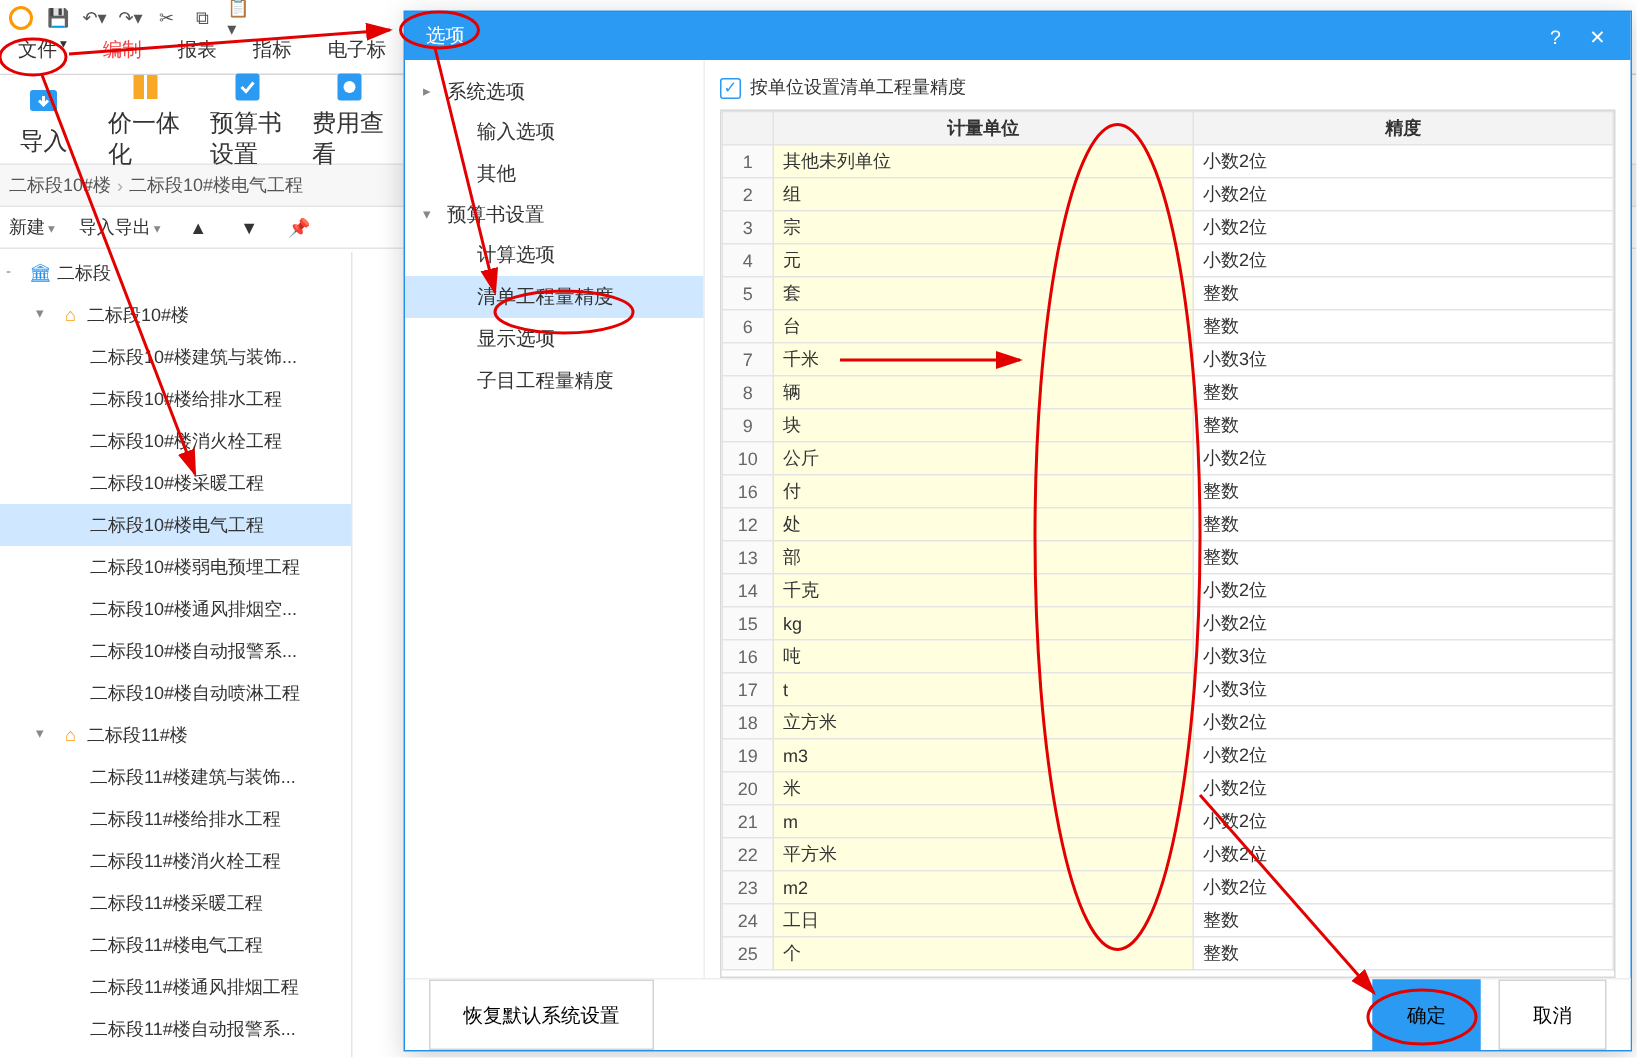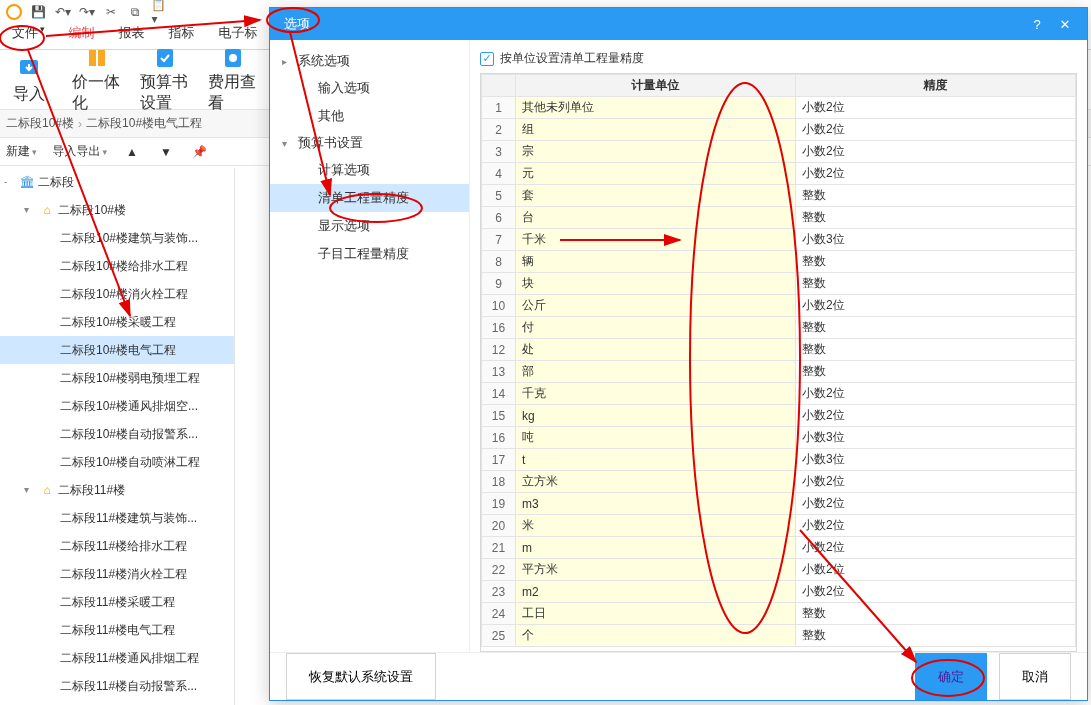--- a/index.html
+++ b/index.html
@@ -63,21 +63,21 @@
 table{border-collapse:collapse;width:100%;table-layout:fixed}
 th,td{border:1px solid #e4e4e4;padding:2px 6px;font-size:12px;height:22px}
 th{background:#f3f3f3;text-align:center;font-weight:bold}
 td.idx{width:34px;text-align:center;color:#666;background:#fafafa}
 td.unit{background:#FFFFE0}
 td.prec{background:#fff}
 thead th.idx{width:34px}
 
 .dlg-footer{height:48px;display:flex;padding:0 16px;border-top:1px solid #eee;background:#fff}
 .btn{padding:6px 22px;border:1px solid #d3d3d3;background:#fff;cursor:pointer;font-size:13px}
-.btn.primary{background:#2B9AF3;border-color:#2B9AF3;color:#4c1d95}
+.btn.primary{background:#2B9AF3;border-color:#2B9AF3;color:#000000}
 .dlg-footer .spacer{flex:1}
 
 .anno{position:absolute;left:0;top:0;width:1091px;height:705px;pointer-events:none;z-index:100}
 .anno svg{width:1091px;height:705px}
 </style>
 </head>
 <body>
 
 <div class="app">
 

